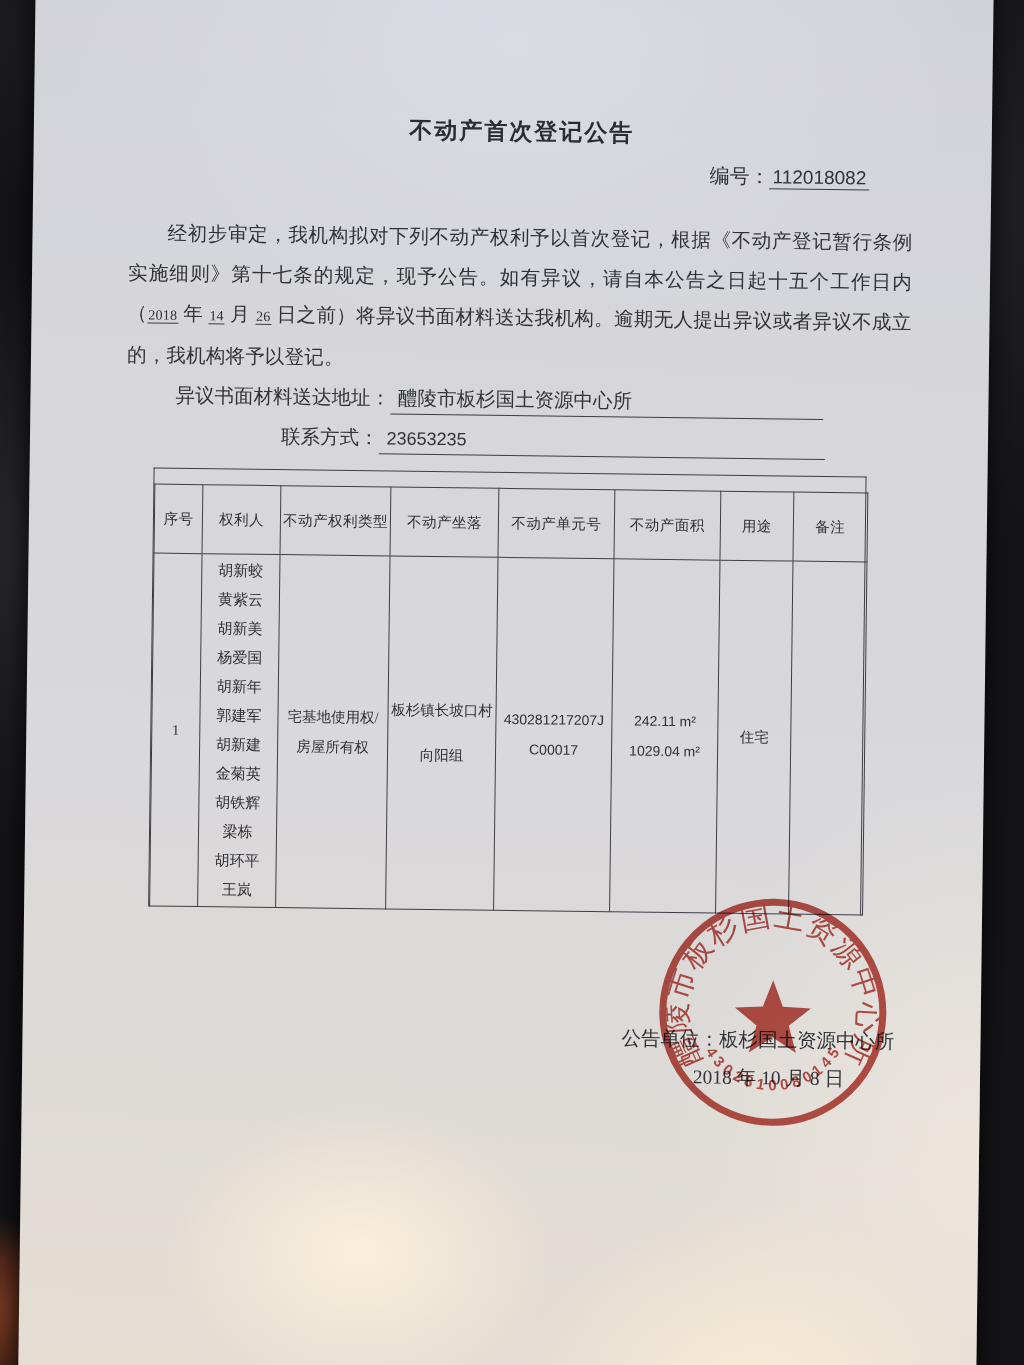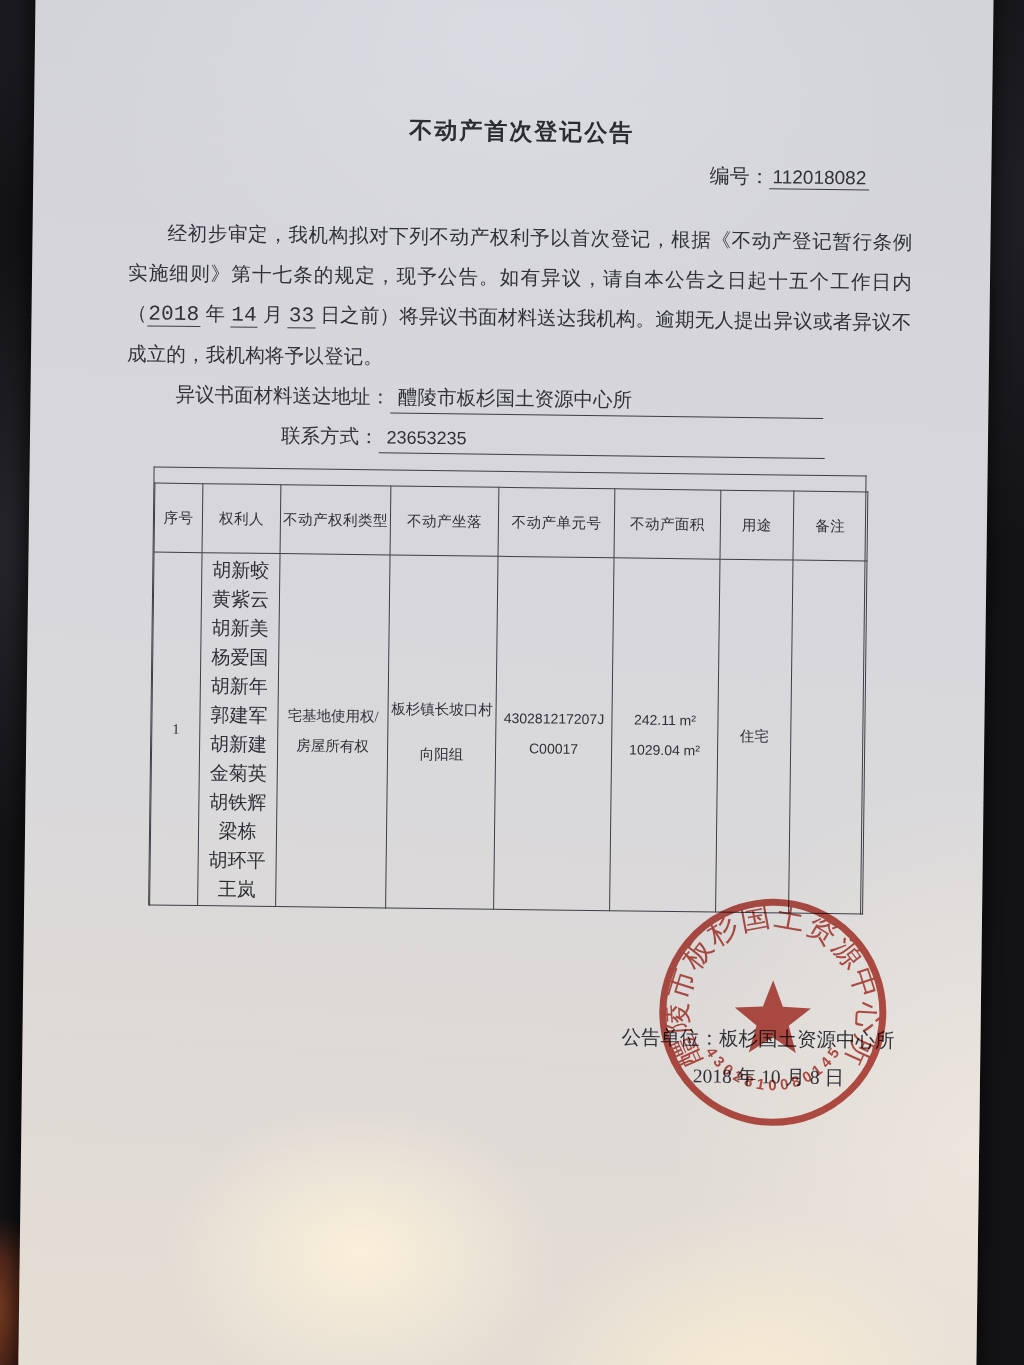--- a/index.html
+++ b/index.html
@@ -35,36 +35,36 @@
   .doc-title{
     margin:152px 0 0 0;text-align:center;
     font-size:23px;font-weight:bold;letter-spacing:2px;color:#2b2d33;
   }
   .serial{margin:13px 44px 0 0;text-align:right;font-size:20px;}
   .serial .num{font-family:"Liberation Sans","DejaVu Sans",sans-serif;font-size:19px;border-bottom:1.5px solid #3c3d43;padding:0 3px 1px 3px;}
   .para{
     margin:31px 0 0 0;font-size:19.5px;line-height:40px;
     text-align:justify;text-indent:2em;letter-spacing:0.2px;
   }
-  .para .u{border-bottom:1.5px solid #3c3d43;font-family:Liberation Mono, monospace;font-size:21px;padding:0 1px;}
+  .para .u{border-bottom:1.5px solid #3c3d43;font-family:Liberation Serif, serif;font-size:14px;padding:0 1px;}
   .addr-line{display:flex;align-items:baseline;padding-left:49px;height:40px;line-height:40px;font-size:19.5px;}
   .contact-line{display:flex;align-items:baseline;padding-left:155px;height:40px;line-height:40px;font-size:19.5px;}
   .u-fill{border-bottom:1.5px solid #3c3d43;padding-left:8px;line-height:30px;}
   .addr-line .u-fill{width:425px;}
   .contact-line .u-fill{width:438px;font-family:"Liberation Sans","DejaVu Sans",sans-serif;font-size:18px;}
   
   .table-frame{
     margin:12px 0 0 28px;width:713px;box-sizing:border-box;
     border:1.5px solid #3e3f45;border-bottom:none;padding-top:15px;
   }
   table{border-collapse:collapse;width:100%;table-layout:fixed;font-size:14.5px;color:#2e3036;}
   td,th{border:1.5px solid #3e3f45;text-align:center;vertical-align:middle;padding:2px;font-weight:normal;overflow:hidden;}
   thead th{height:64px;font-size:14.5px;letter-spacing:0.5px;}
   tbody td{height:348px;}
-  .owners div{line-height:29px;font-size:19px;}
+  .owners div{line-height:29px;font-size:15px;}
   .cell-lines{line-height:30px;}
   .cell-loose{line-height:45px;}
   .mono{font-family:"Liberation Sans","DejaVu Sans",sans-serif;font-size:14px;}
   
   .announce{margin-top:112px;text-align:right;padding-right:8px;font-size:19.5px;line-height:28px;position:relative;z-index:2;}
   .date-line{margin-top:10px;text-align:right;padding-right:58px;font-size:19.5px;line-height:28px;position:relative;z-index:2;}
   
   .stamp{
     position:absolute;left:630px;top:925px;width:240px;height:240px;
     z-index:3;opacity:0.85;mix-blend-mode:multiply;
@@ -79,21 +79,21 @@
 <div class="paper">
   <div class="content">
 
     <h1 class="doc-title">不动产首次登记公告</h1>
 
     <div class="serial">
       <span>编号：</span><span class="num">112018082</span>
     </div>
 
     <p class="para">
-      <span>经初步审定，我机构拟对下列不动产权利予以首次登记，根据《不动产登记暂行条例实施细则》第十七条的规定，现予公告。如有异议，请自本公告之日起十五个工作日内（</span><span class="u">2018</span><span> 年 </span><span class="u">14</span><span> 月 </span><span class="u">33</span><span> 日之前）将异议书面材料送达我机构。逾期无人提出异议或者异议不成立的，我机构将予以登记。</span>
+      <span>经初步审定，我机构拟对下列不动产权利予以首次登记，根据《不动产登记暂行条例实施细则》第十七条的规定，现予公告。如有异议，请自本公告之日起十五个工作日内（</span><span class="u">2018</span><span> 年 </span><span class="u">14</span><span> 月 </span><span class="u">26</span><span> 日之前）将异议书面材料送达我机构。逾期无人提出异议或者异议不成立的，我机构将予以登记。</span>
     </p>
 
     <div class="addr-line">
       <span>异议书面材料送达地址：</span>
       <span class="u-fill">醴陵市板杉国土资源中心所</span>
     </div>
 
     <div class="contact-line">
       <span>联系方式：</span>
       <span class="u-fill">23653235</span>

